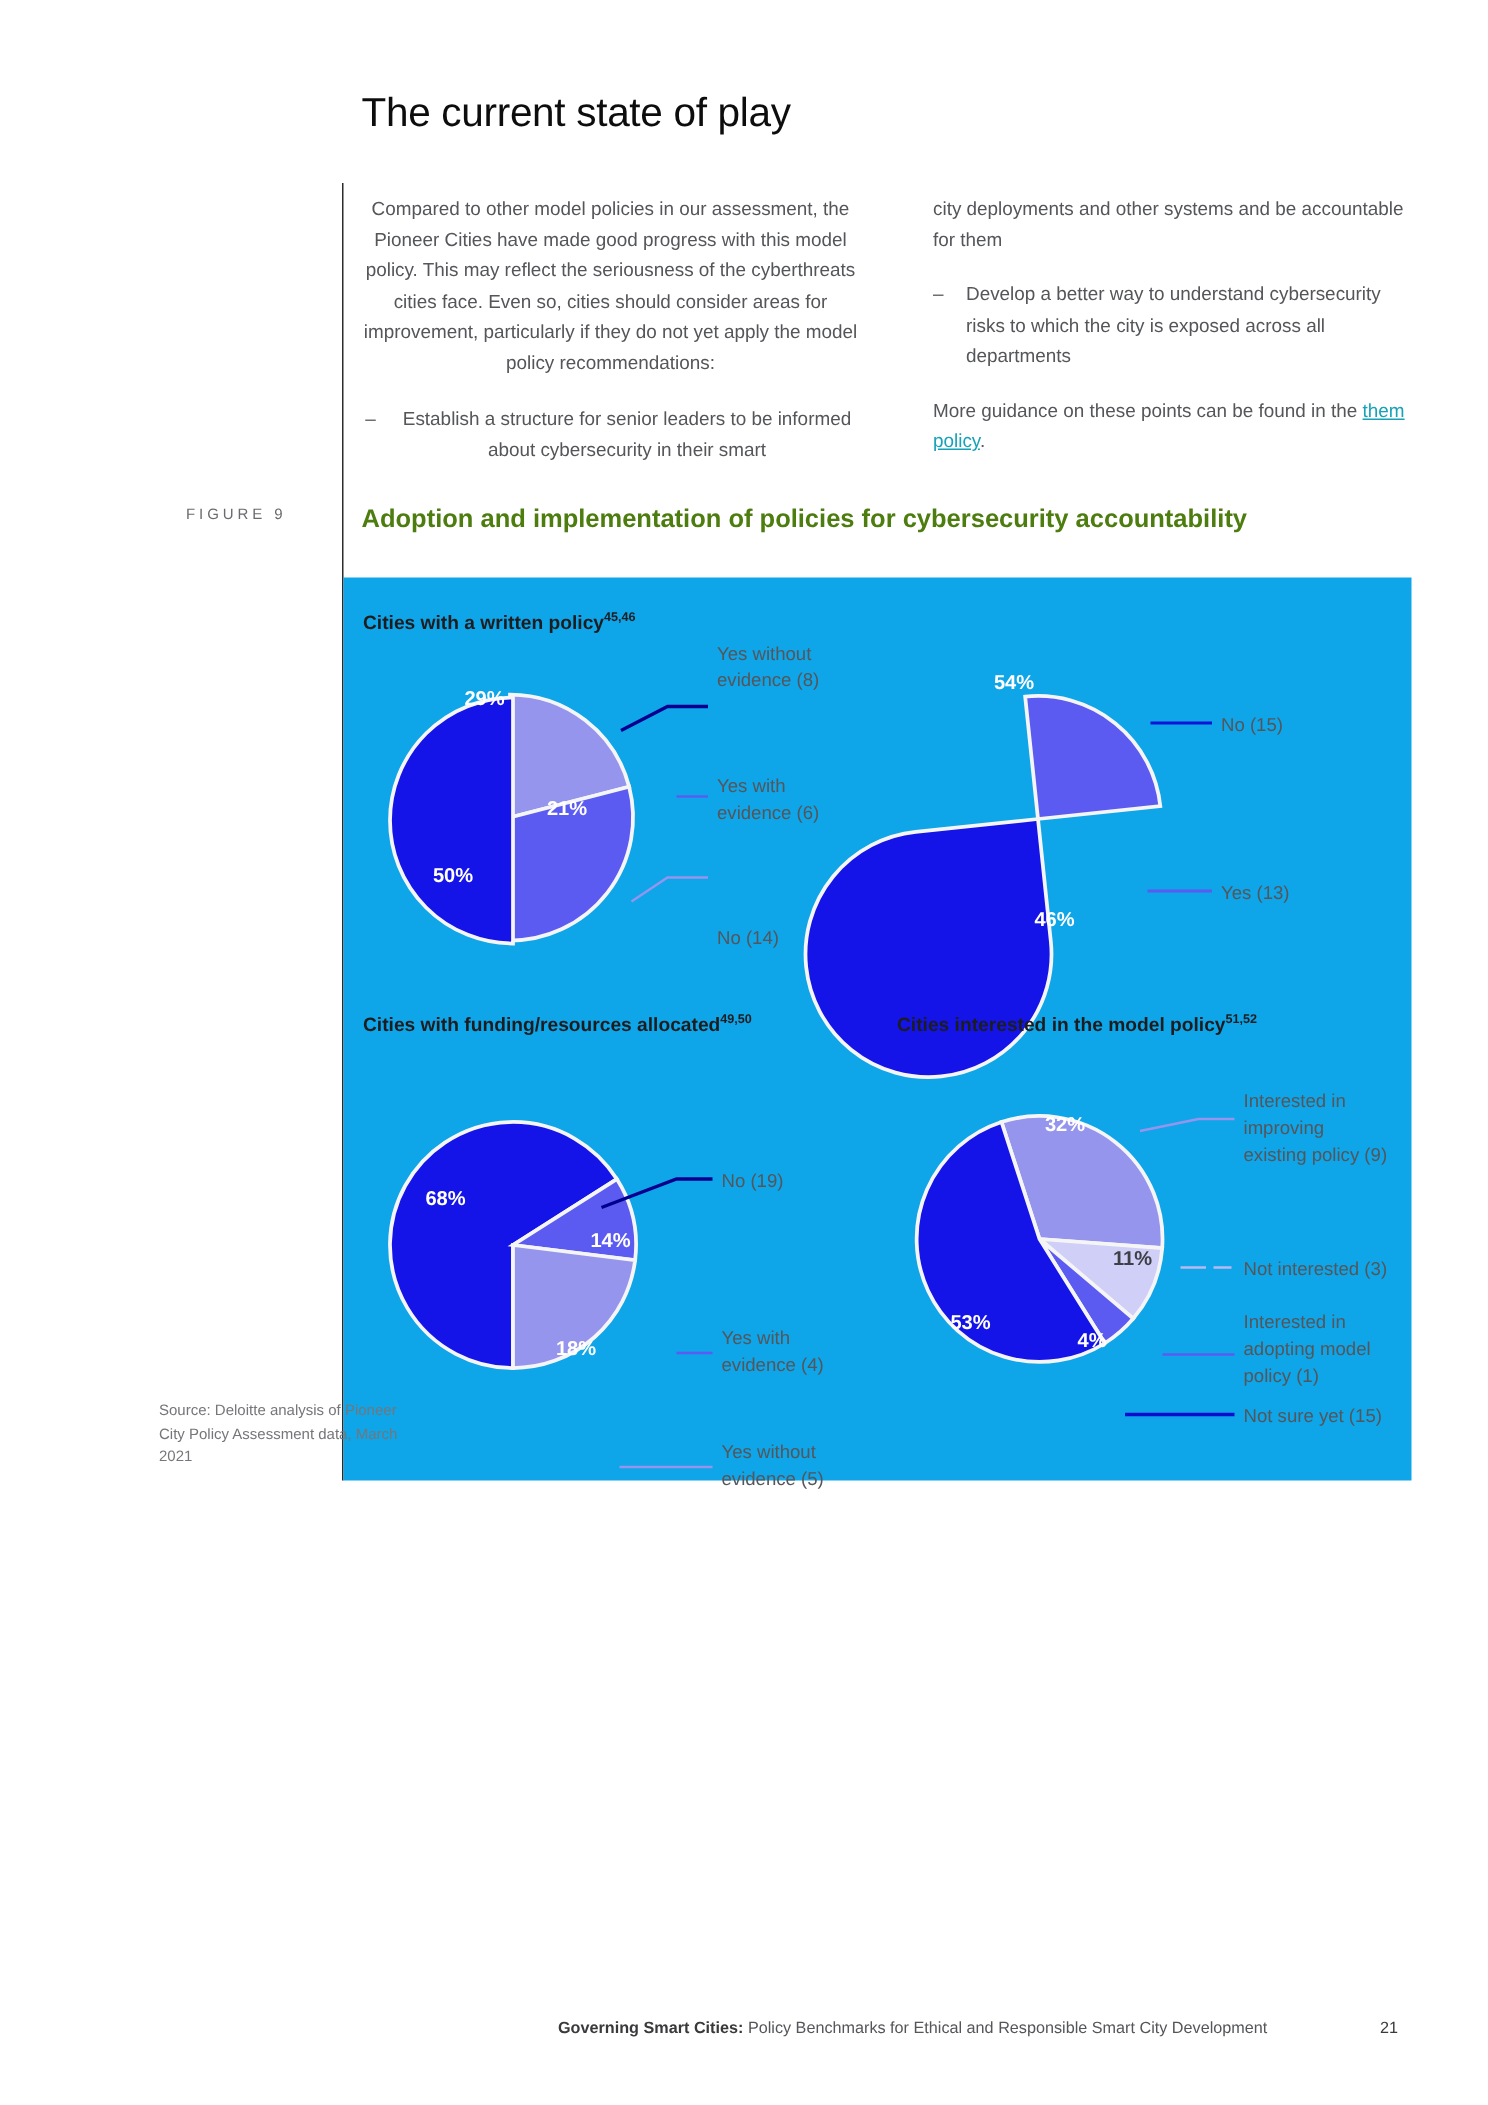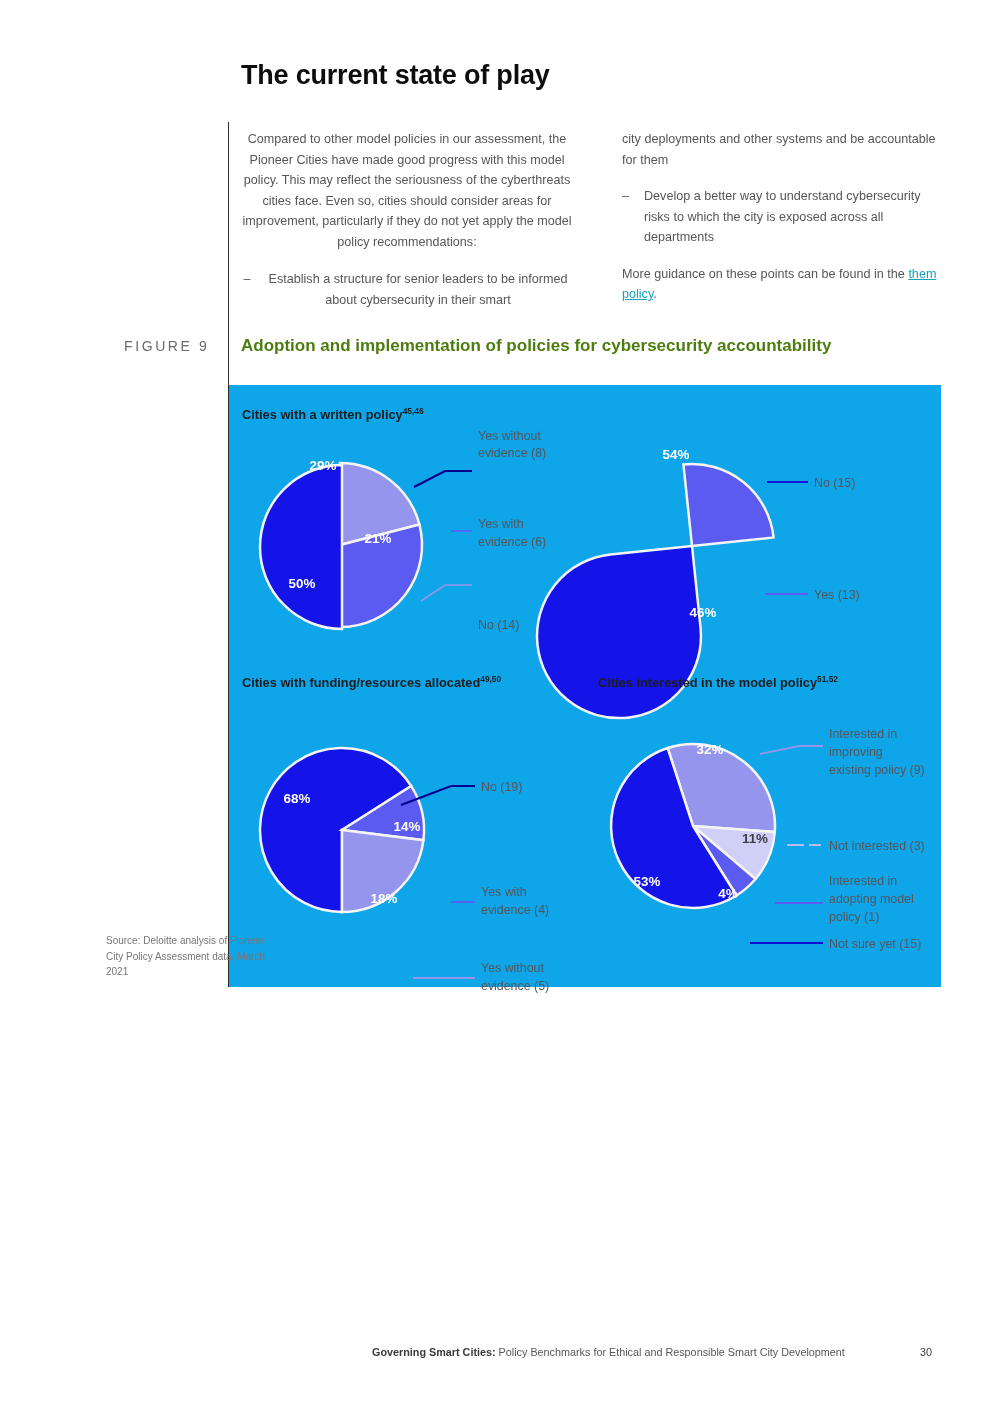--- a/index.html
+++ b/index.html
@@ -14,39 +14,39 @@
 
   
   .vrule{
     position:absolute;left:228px;top:122px;width:1px;height:865px;
     background:#2b2b2b;
   }
 
   
   .headline{
     position:absolute;left:241px;top:40px;width:680px;
-    font-size:27px;line-height:34px;font-weight:700;color:#0d0d0d;
+    font-size:27px;line-height:34px;font-weight:400;color:#0d0d0d;
     letter-spacing:-0.2px;
   }
 
   
   .col{position:absolute;font-size:12.6px;line-height:20.5px;color:#55565a;}
   .col-left{left:241px;top:129px;width:332px;text-align:center;}
   .col-right{left:622px;top:129px;width:320px;}
   .para{margin:0 0 17px 0;}
   .bullet{display:flex;gap:10px;margin:0 0 16px 0;}
   .bullet .dash{width:12px;flex:0 0 12px;color:#55565a;}
   .bullet .btext{flex:1;}
   .cont{margin:0 0 16px 0;}
   .lnk{color:#17a2b8;text-decoration:underline;}
 
   
   .fig-label{
     position:absolute;left:124px;top:338px;width:96px;text-align:left;
-    font-size:14px;letter-spacing:2.6px;color:#6a6b6f;
+    font-size:10px;letter-spacing:2.6px;color:#6a6b6f;
   }
   .fig-title{
     position:absolute;left:241px;top:337px;width:700px;
     font-size:17px;font-weight:700;color:#4d7c0f;line-height:18px;
   }
 
   
   .panel{
     position:absolute;left:229px;top:385px;width:712px;height:602px;
     background:#0ea5e9;
@@ -236,17 +236,17 @@
           <text class="pct" x="62" y="233" text-anchor="middle">53%</text>
         </svg>
       </div>
     </div>
 
   </div>
 
   <div class="source">Source: Deloitte analysis of Pioneer City Policy Assessment data, March 2021</div>
 
   <div class="footer">
-    <span class="pg">30</span>
+    <span class="pg">21</span>
     <b>Governing Smart Cities:</b><span> Policy Benchmarks for Ethical and Responsible Smart City Development</span>
   </div>
 
 </div>
 
 </body></html>

